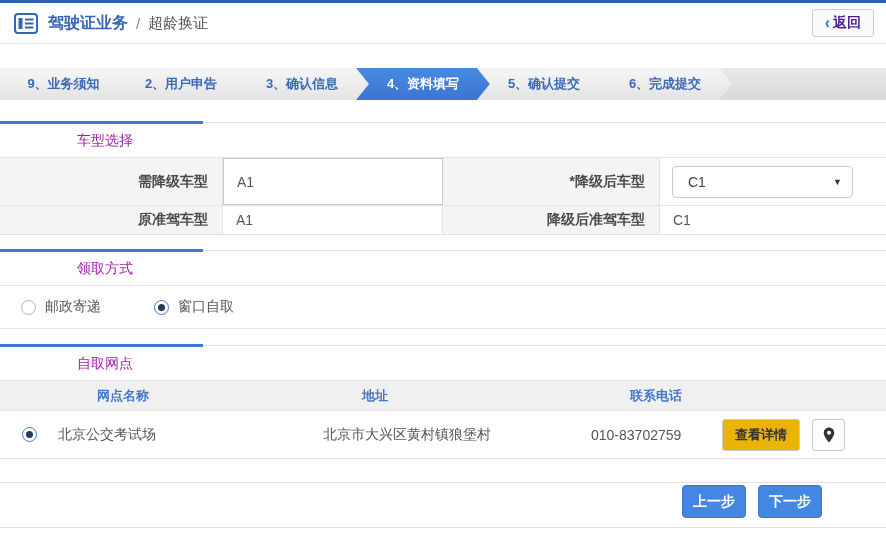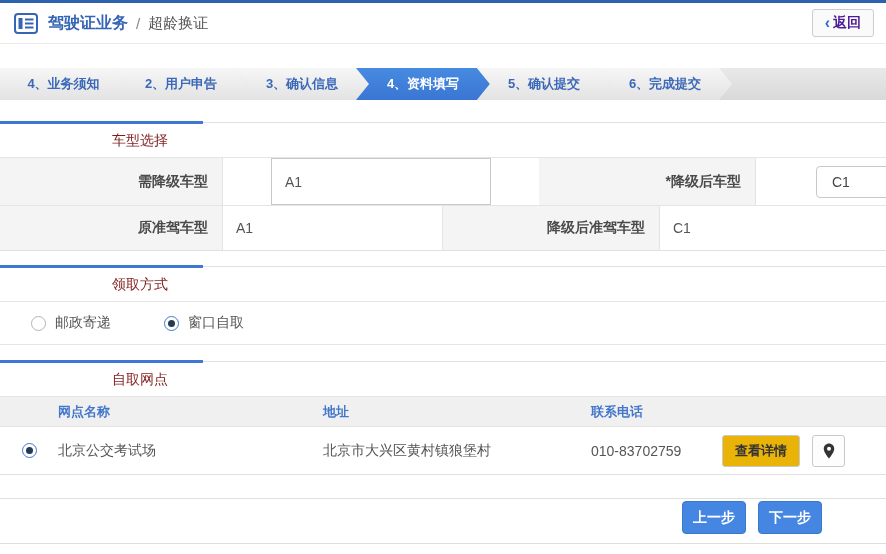--- a/index.html
+++ b/index.html
@@ -29,55 +29,55 @@
     clip-path:polygon(0 0, calc(100% - 13px) 0, 100% 50%, calc(100% - 13px) 100%, 0 100%, 13px 50%);
     cursor:pointer; }
   .step.first { width:127px; margin-left:0;
     clip-path:polygon(0 0, calc(100% - 13px) 0, 100% 50%, calc(100% - 13px) 100%, 0 100%); }
   .step.active { background:linear-gradient(#478ae2,#3a76d2); color:#fff; }
 
   
   .section { position:relative; border-top:1px solid #e0e0e0; }
   .section::before { content:""; position:absolute; top:-2px; left:0; width:203px; height:3px;
     background:#3f78d2; }
-  .sec-title { height:35px; line-height:35px; padding-left:112px; color:#7f1d1d; font-size:14px;
+  .sec-title { height:35px; line-height:35px; padding-left:77px; color:#a21caf; font-size:14px;
     border-bottom:1px solid #e5e5e5; }
 
   
   .vrow { display:grid; grid-template-columns:223px 220px 217px 226px; }
   .vrow .lbl { background:#f4f4f4; border-right:1px solid #e3e3e3; text-align:right;
     padding-right:14px; font-size:14px; font-weight:bold; color:#4a4a4a;
     display:flex; align-items:center; justify-content:flex-end; }
   .vrow .val { background:#fff; display:flex; align-items:center; font-size:14px; color:#555; }
-  .vrow1 { height:47px;gap:48px; }
-  .vrow2 { height:46px; border-top:1px solid #e5e5e5; border-bottom:1px solid #e0e0e0; }
+  .vrow1 { height:47px; }
+  .vrow2 { height:30px; border-top:1px solid #e5e5e5; border-bottom:1px solid #e0e0e0; }
   .input-box { width:100%; height:100%; border:1px solid #c9c9c9; background:#fff;
     display:flex; align-items:center; padding-left:13px; font-size:14px; color:#555; }
   .vrow2 .val { padding-left:13px; }
   .vrow2 .val.v1 { border-right:1px solid #e5e5e5; }
   .select-box { margin-left:12px; width:181px; height:32px; border:1px solid #c9c9c9;
     border-radius:4px; background:#fff; display:flex; align-items:center;
     padding:0 10px 0 15px; cursor:pointer; }
   .select-box .sel-val { font-size:14px; color:#444; }
   .select-box .caret { margin-left:auto; font-size:9px; color:#333; }
 
   
-  .radio-row { height:43px; display:flex; align-items:center; padding-left:31px;
+  .radio-row { height:43px; display:flex; align-items:center; padding-left:21px;
     border-bottom:1px solid #e5e5e5; }
   .radio { width:15px; height:15px; border-radius:50%; border:1px solid #b3b3b3; background:#fff;
     display:inline-flex; align-items:center; justify-content:center; cursor:pointer; flex:none; }
   .radio.checked { border:1px solid #3f7ad4; }
   .radio.checked::after { content:""; width:7px; height:7px; border-radius:50%; background:#273a52; }
   .radio-label { margin-left:9px; font-size:14px; color:#555; }
   .radio-gap { width:53px; }
 
   
   .otable-head { display:grid; grid-template-columns:50px 265px 268px 125px 1fr;
     background:#f0f0f0; height:30px; align-items:center; border-bottom:1px solid #e3e3e3; }
-  .otable-head .th { color:#4377cb; font-size:13px; font-weight:bold; padding-left:8px; }
+  .otable-head .th { color:#4377cb; font-size:13px; font-weight:bold; padding-left:8px;margin-left:39px; }
   .otable-row { display:grid; grid-template-columns:50px 265px 268px 125px 1fr; height:48px;
     align-items:center; border-bottom:1px solid #e0e0e0; background:#fff; }
   .otable-row .td { font-size:14px; color:#555; padding-left:8px; }
   .otable-row .radio-cell { display:flex; justify-content:center; }
   .actions { display:flex; align-items:center; gap:12px; padding-left:14px; }
   .detail-btn { width:78px; height:32px; background:#eab308; border:1px solid #c9c9c9;
     border-radius:3px; font-size:13px; font-weight:bold; color:#333; cursor:pointer;
     display:flex; align-items:center; justify-content:center; }
   .pin-btn { width:33px; height:32px; background:#fdfdfd; border:1px solid #c9c9c9;
     border-radius:3px; cursor:pointer; display:flex; align-items:center; justify-content:center; }
@@ -108,21 +108,21 @@
     <span class="hdr-title">驾驶证业务</span>
     <span class="hdr-sep">/</span>
     <span class="hdr-sub">超龄换证</span>
     <div class="back-btn">
       <span class="back-chevron">‹</span>
       <span class="back-label">返回</span>
     </div>
   </div>
 
   <div class="steps">
-    <div class="step first">4、业务须知</div>
+    <div class="step first">9、业务须知</div>
     <div class="step">2、用户申告</div>
     <div class="step">3、确认信息</div>
     <div class="step active">4、资料填写</div>
     <div class="step">5、确认提交</div>
     <div class="step">6、完成提交</div>
   </div>
 
   <div class="section mt22">
     <div class="sec-title">车型选择</div>
     <div class="vrow vrow1">

